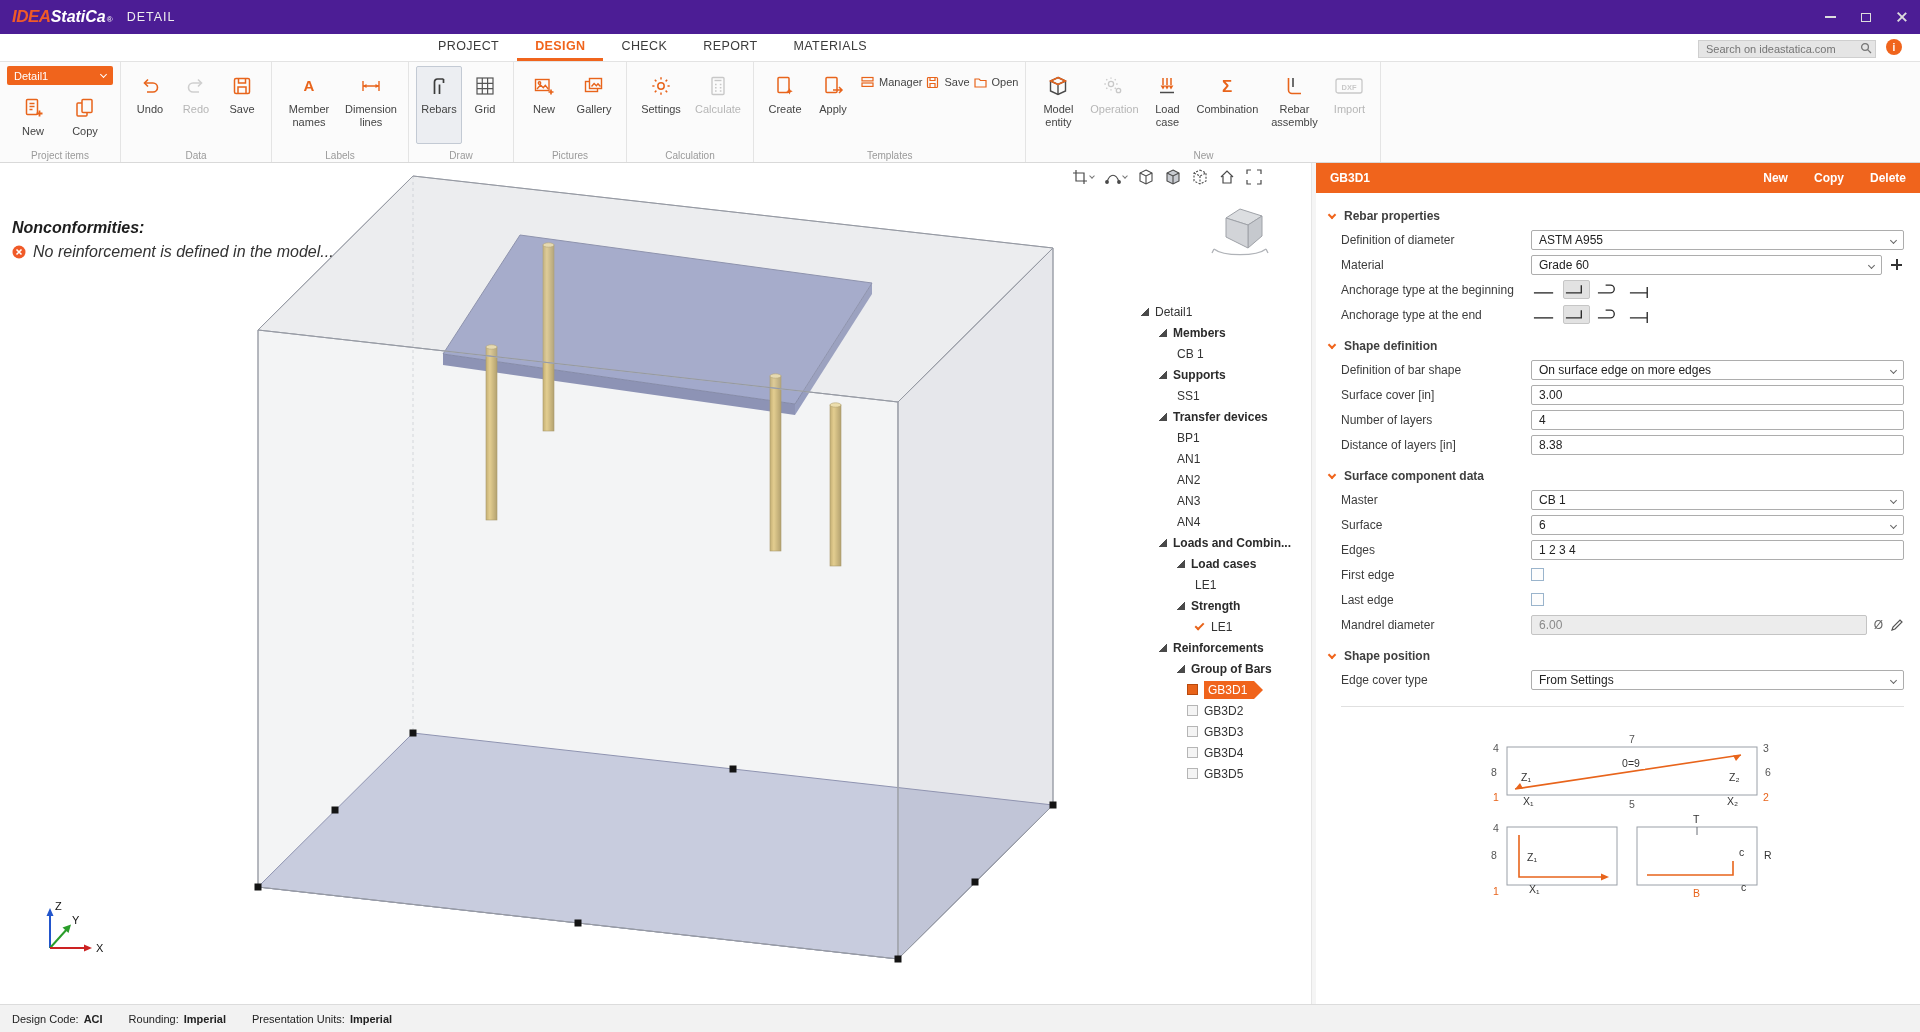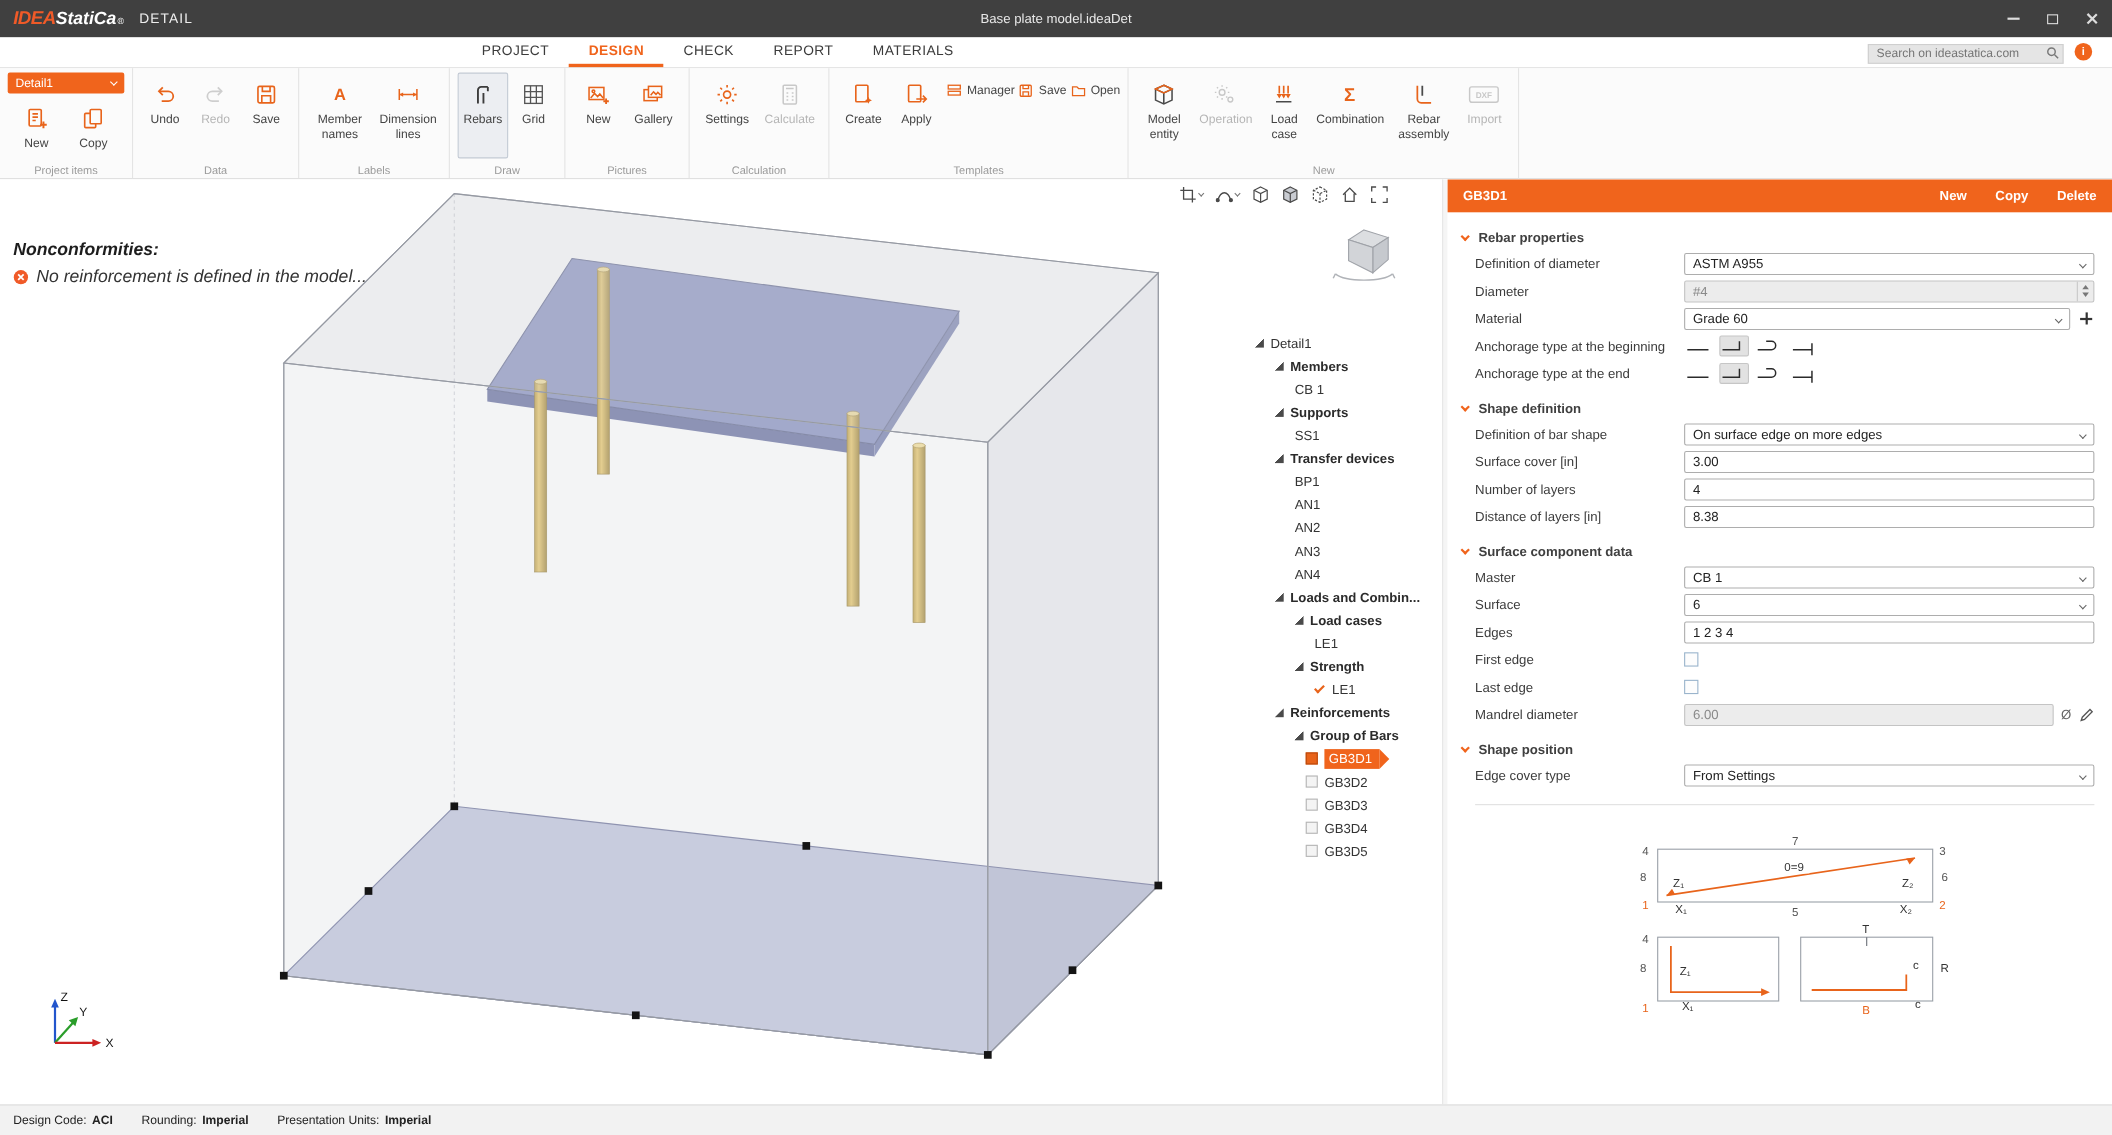--- a/index.html
+++ b/index.html
@@ -1,20 +1,20 @@
 <!DOCTYPE html>
 <html><head>
 <meta charset="utf-8">
 <style>
   * { box-sizing: border-box; margin: 0; padding: 0; }
   html,body { width:1920px; height:1032px; overflow:hidden; font-family:"Liberation Sans", sans-serif; background:#fff; }
   .app { position:relative; width:1920px; height:1032px; }
 
   
-  .titlebar { position:absolute; top:0; left:0; right:0; height:34px; background:#404040; color:#fff; display:flex; align-items:center; }
+  .titlebar { position:absolute; top:0; left:0; right:0; height:34px; background:#4c1d95; color:#fff; display:flex; align-items:center; }
   .logo { display:flex; align-items:baseline; margin-left:12px; z-index:2; }
   .logo-idea { color:#f05a28; font-weight:bold; font-style:italic; font-size:17px; letter-spacing:-0.5px; }
   .logo-statica { color:#fff; font-weight:bold; font-style:italic; font-size:16px; }
   .logo-reg { color:#fff; font-size:8px; vertical-align:super; margin-left:1px; }
   .module { color:#eee; font-size:12.5px; letter-spacing:1px; margin-left:14px; }
   .doc-title { position:absolute; left:0; right:0; text-align:center; font-size:12px; color:#e8e8e8; }
   .wctrls { margin-left:auto; display:flex; height:100%; z-index:2; }
   .wbtn { width:36px; height:100%; display:flex; align-items:center; justify-content:center; }
   .ic-min { width:11px; height:2px; background:#ddd; }
   .ic-max { width:10px; height:9px; border:1.5px solid #ddd; }
@@ -116,21 +116,20 @@
 
 <div class="app">
 
   <div class="titlebar">
     <div class="logo">
       <span class="logo-idea">IDEA</span>
       <span class="logo-statica">StatiCa</span>
       <span class="logo-reg">®</span>
     </div>
     <span class="module">DETAIL</span>
-    <div class="doc-title">Base plate model.ideaDet</div>
     <div class="wctrls">
       <div class="wbtn">
           <span class="ic-min"></span>
         </div>
       <div class="wbtn">
           <span class="ic-max"></span>
         </div>
       <div class="wbtn">
           <span class="ic-close"></span>
         </div>
@@ -648,32 +647,20 @@
           <div class="psec-h">
               <i class="chev-o"></i>
               <span>Rebar properties</span>
             </div>
           <div class="prow">
               <span class="plabel">Definition of diameter</span>
             <div class="pctrl">
                 <div class="sel">
                   <span>ASTM A955</span>
                   <i class="chv"></i>
-                </div>
-              </div>
-            </div>
-          <div class="prow">
-              <span class="plabel">Diameter</span>
-            <div class="pctrl">
-                <div class="inp dis">
-                  <span>#4</span>
-                  <span class="spin">
-                    <i class="up"></i>
-                    <i class="dn"></i>
-                  </span>
                 </div>
               </div>
             </div>
           <div class="prow">
               <span class="plabel">Material</span>
             <div class="pctrl">
                 <div class="sel">
                   <span>Grade 60</span>
                   <i class="chv"></i>
                 </div>

